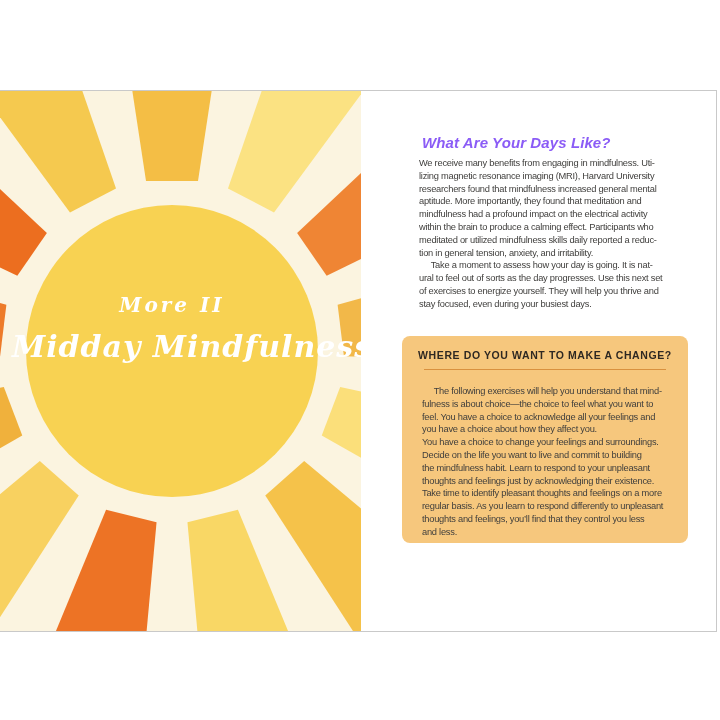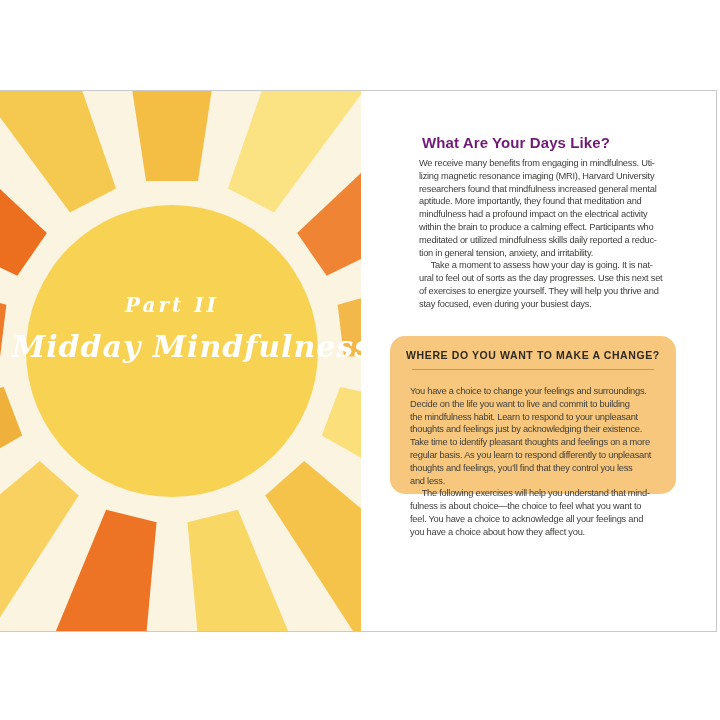--- a/index.html
+++ b/index.html
@@ -39,22 +39,22 @@
     font-size:15px;font-weight:700;letter-spacing:0.1px;
   }
   .body-text{
     font-size:9.3px;line-height:12.8px;letter-spacing:-0.25px;
     color:#3f3e3c;white-space:pre;margin:0;
   }
   .intro{
     position:absolute;left:58px;top:66px;width:260px;
   }
   .callout{
-    position:absolute;left:29px;top:245px;width:286px;height:158px;
-    border-radius:15px;box-sizing:border-box;
+    position:absolute;left:41px;top:245px;width:286px;height:207px;
+    border-radius:8px;box-sizing:border-box;
   }
   .callout-title{
     padding-top:13px;text-align:center;
     font-size:10.5px;font-weight:700;letter-spacing:0.6px;color:#2e2822;
   }
   .callout-divider{
     border:none;border-top:1px solid #d9913f;margin:8px 22px 0 22px;height:0;
   }
   .callout-body{
     margin:15px 0 0 20px;
@@ -82,56 +82,56 @@
           <path d="M -26 -170 L -70 -460 L 70 -460 L 26 -170 Z" fill="#F9D765" transform="rotate(166.15384615384616)"></path>
           <path d="M -26 -170 L -70 -460 L 70 -460 L 26 -170 Z" fill="#ED7325" transform="rotate(193.84615384615384)"></path>
           <path d="M -26 -170 L -70 -460 L 70 -460 L 26 -170 Z" fill="#F8D160" transform="rotate(221.53846153846155)"></path>
           <path d="M -26 -170 L -70 -460 L 70 -460 L 26 -170 Z" fill="#F0B13C" transform="rotate(249.23076923076923)"></path>
           <path d="M -26 -170 L -70 -460 L 70 -460 L 26 -170 Z" fill="#ED7B2A" transform="rotate(276.9230769230769)"></path>
           <path d="M -26 -170 L -70 -460 L 70 -460 L 26 -170 Z" fill="#EC6E1F" transform="rotate(304.61538461538464)"></path>
           <path d="M -26 -170 L -70 -460 L 70 -460 L 26 -170 Z" fill="#F5C94F" transform="rotate(332.3076923076923)"></path>
         </g>
       <circle cx="172" cy="260" r="146" fill="#F8D252"></circle>
     </svg>
-    <div class="part-label">Part II</div>
+    <div class="part-label">More II</div>
     <div class="part-title">Midday Mindfulness</div>
   </div>
 
   <div class="right-page">
-    <h1 class="section-heading" style="color: #701a75;">What Are Your Days Like?</h1>
+    <h1 class="section-heading" style="color: #8b5cf6; font-style: italic;">What Are Your Days Like?</h1>
 
     <div class="intro">
       <div class="body-text">We receive many benefits from engaging in mindfulness. Uti-
 lizing magnetic resonance imaging (MRI), Harvard University
 researchers found that mindfulness increased general mental
 aptitude. More importantly, they found that meditation and
 mindfulness had a profound impact on the electrical activity
 within the brain to produce a calming effect. Participants who
 meditated or utilized mindfulness skills daily reported a reduc-
 tion in general tension, anxiety, and irritability.</div>
       <div class="body-text">&nbsp;&nbsp;&nbsp;&nbsp;&nbsp;Take a moment to assess how your day is going. It is nat-
 ural to feel out of sorts as the day progresses. Use this next set
 of exercises to energize yourself. They will help you thrive and
 stay focused, even during your busiest days.</div>
     </div>
 
     <div class="callout" style="background-color: rgb(246, 199, 125);">
       <div class="callout-title">WHERE DO YOU WANT TO MAKE A CHANGE?</div>
       <hr class="callout-divider" style="border-top-color: rgb(217, 145, 63);">
       <div class="callout-body">
+        <div class="body-text">&nbsp;&nbsp;&nbsp;&nbsp;&nbsp;The following exercises will help you understand that mind-
+fulness is about choice—the choice to feel what you want to
+feel. You have a choice to acknowledge all your feelings and
+you have a choice about how they affect you.</div>
         <div class="body-text">You have a choice to change your feelings and surroundings.
 Decide on the life you want to live and commit to building
 the mindfulness habit. Learn to respond to your unpleasant
 thoughts and feelings just by acknowledging their existence.
 Take time to identify pleasant thoughts and feelings on a more
 regular basis. As you learn to respond differently to unpleasant
 thoughts and feelings, you’ll find that they control you less
 and less.</div>
-        <div class="body-text">&nbsp;&nbsp;&nbsp;&nbsp;&nbsp;The following exercises will help you understand that mind-
-fulness is about choice—the choice to feel what you want to
-feel. You have a choice to acknowledge all your feelings and
-you have a choice about how they affect you.</div>
       </div>
     </div>
 
   </div>
 
 </div>
 
 </body></html>

